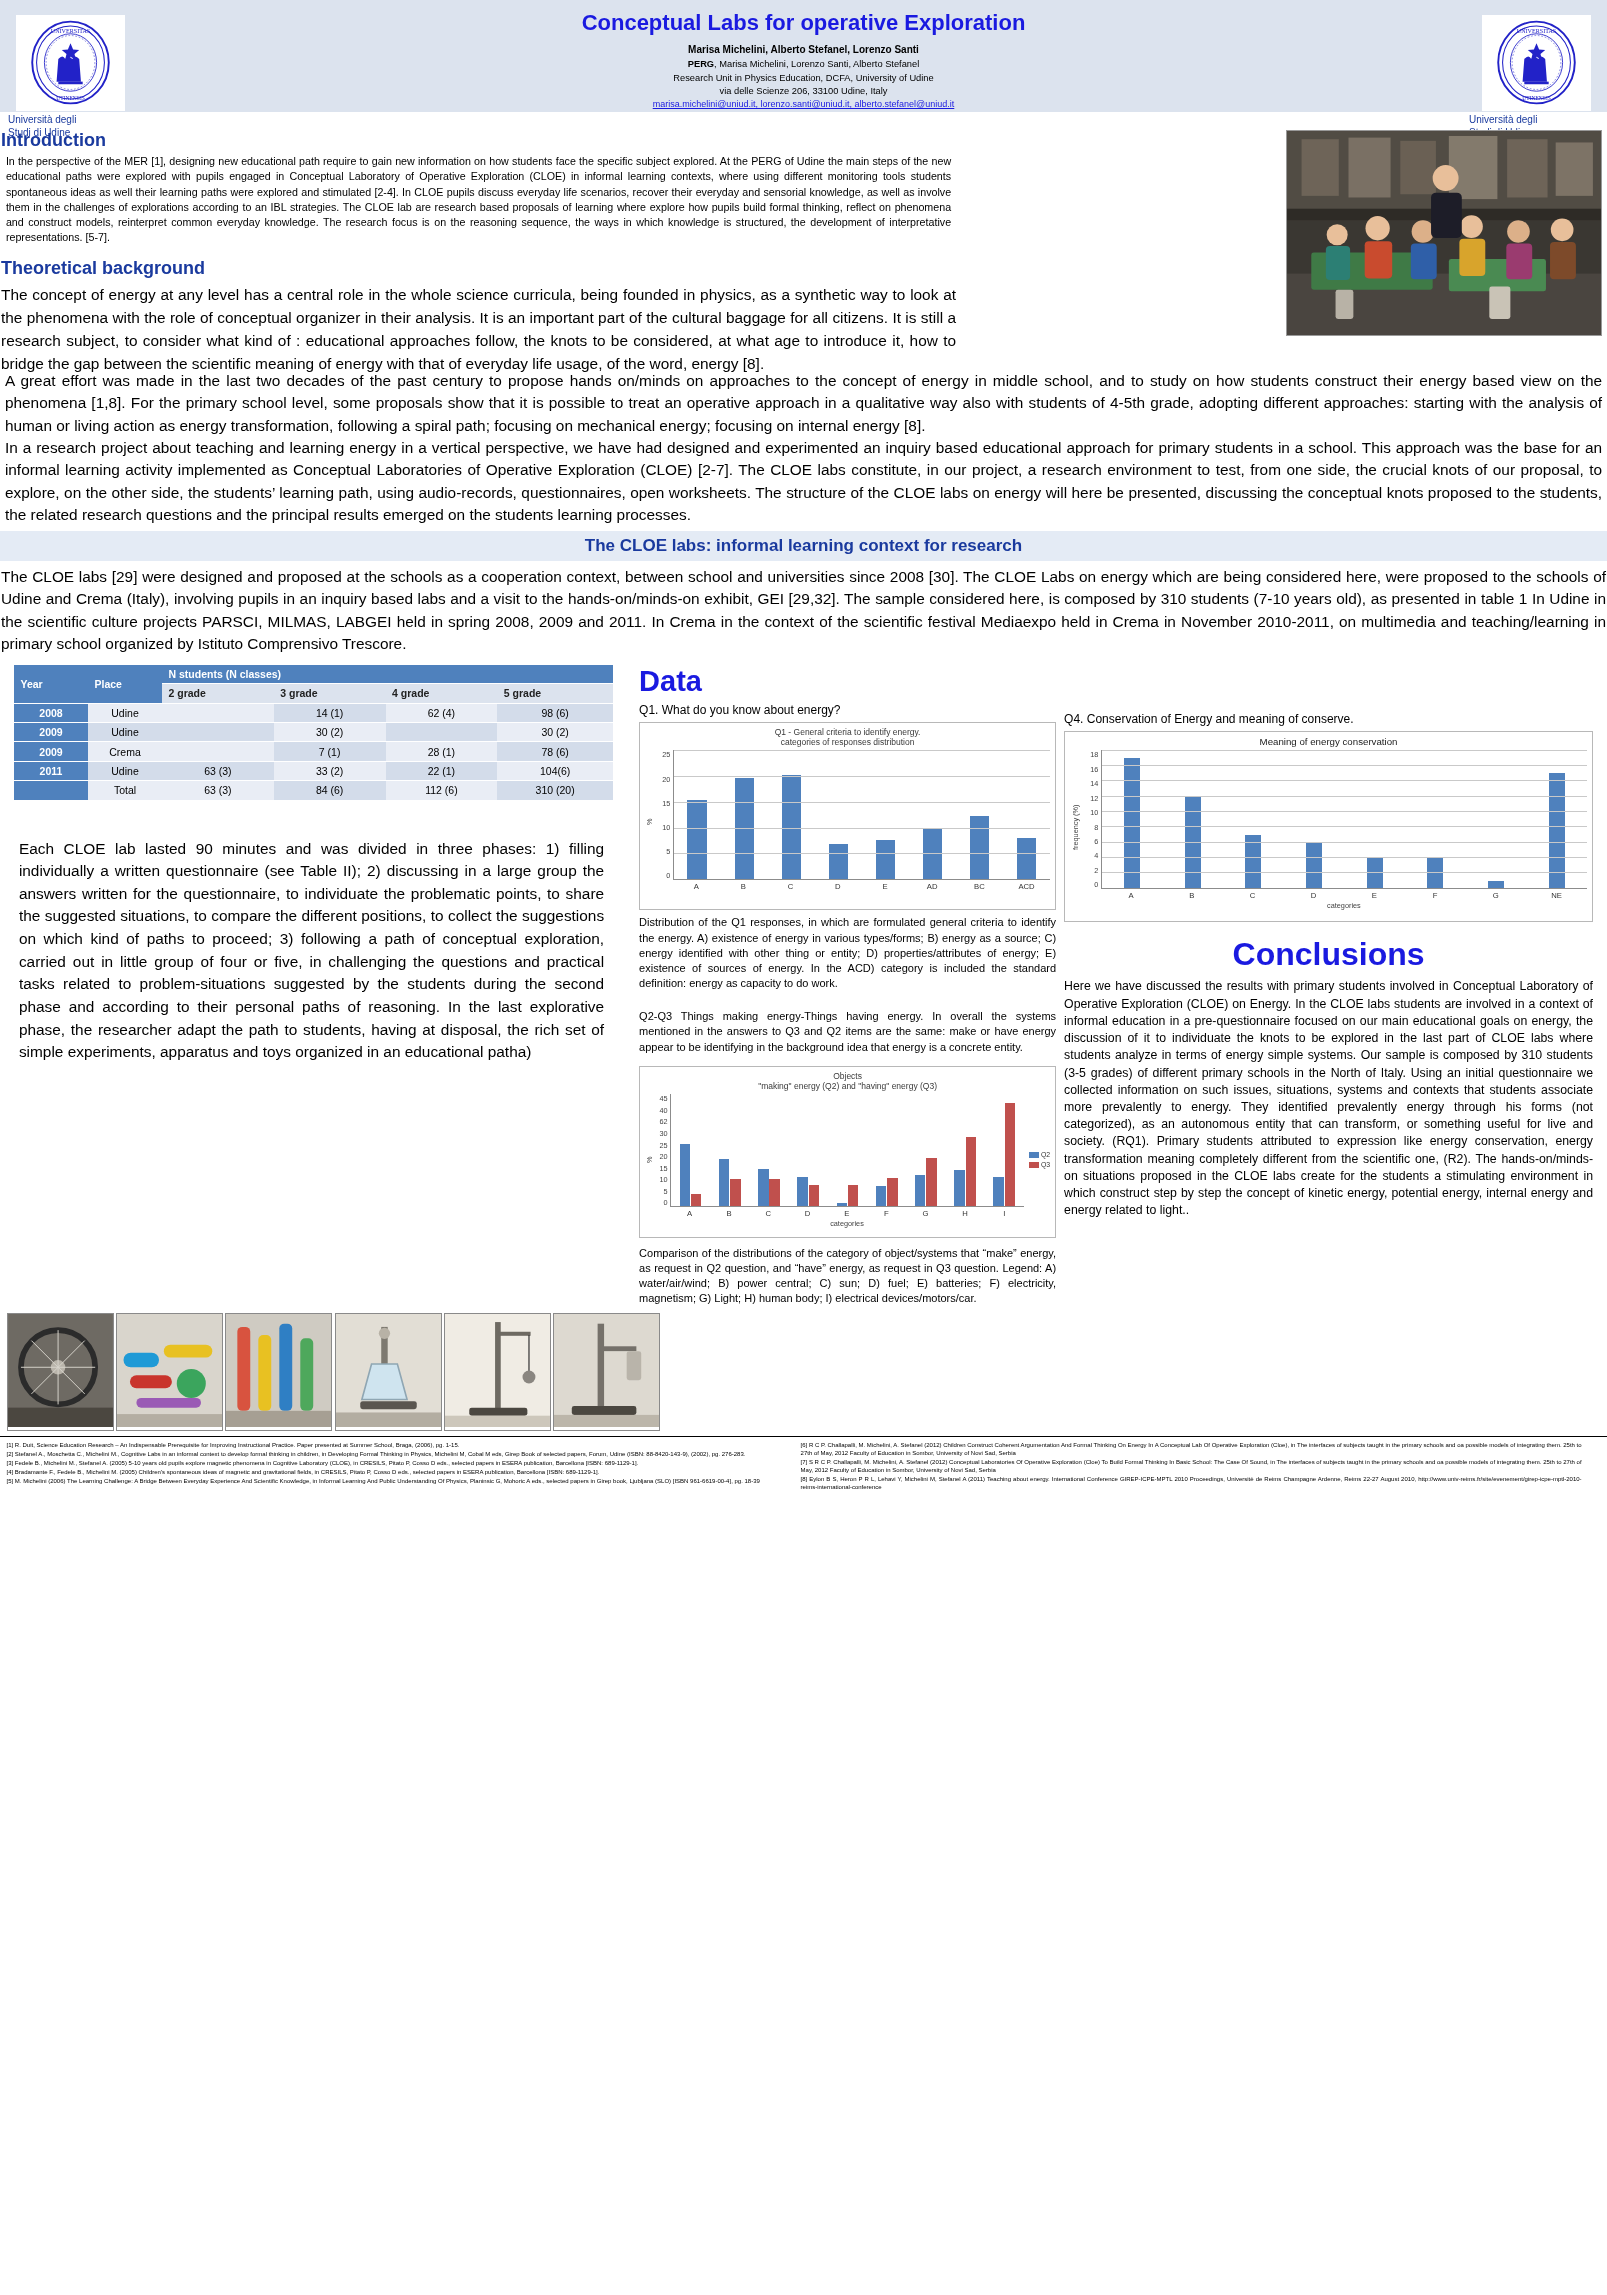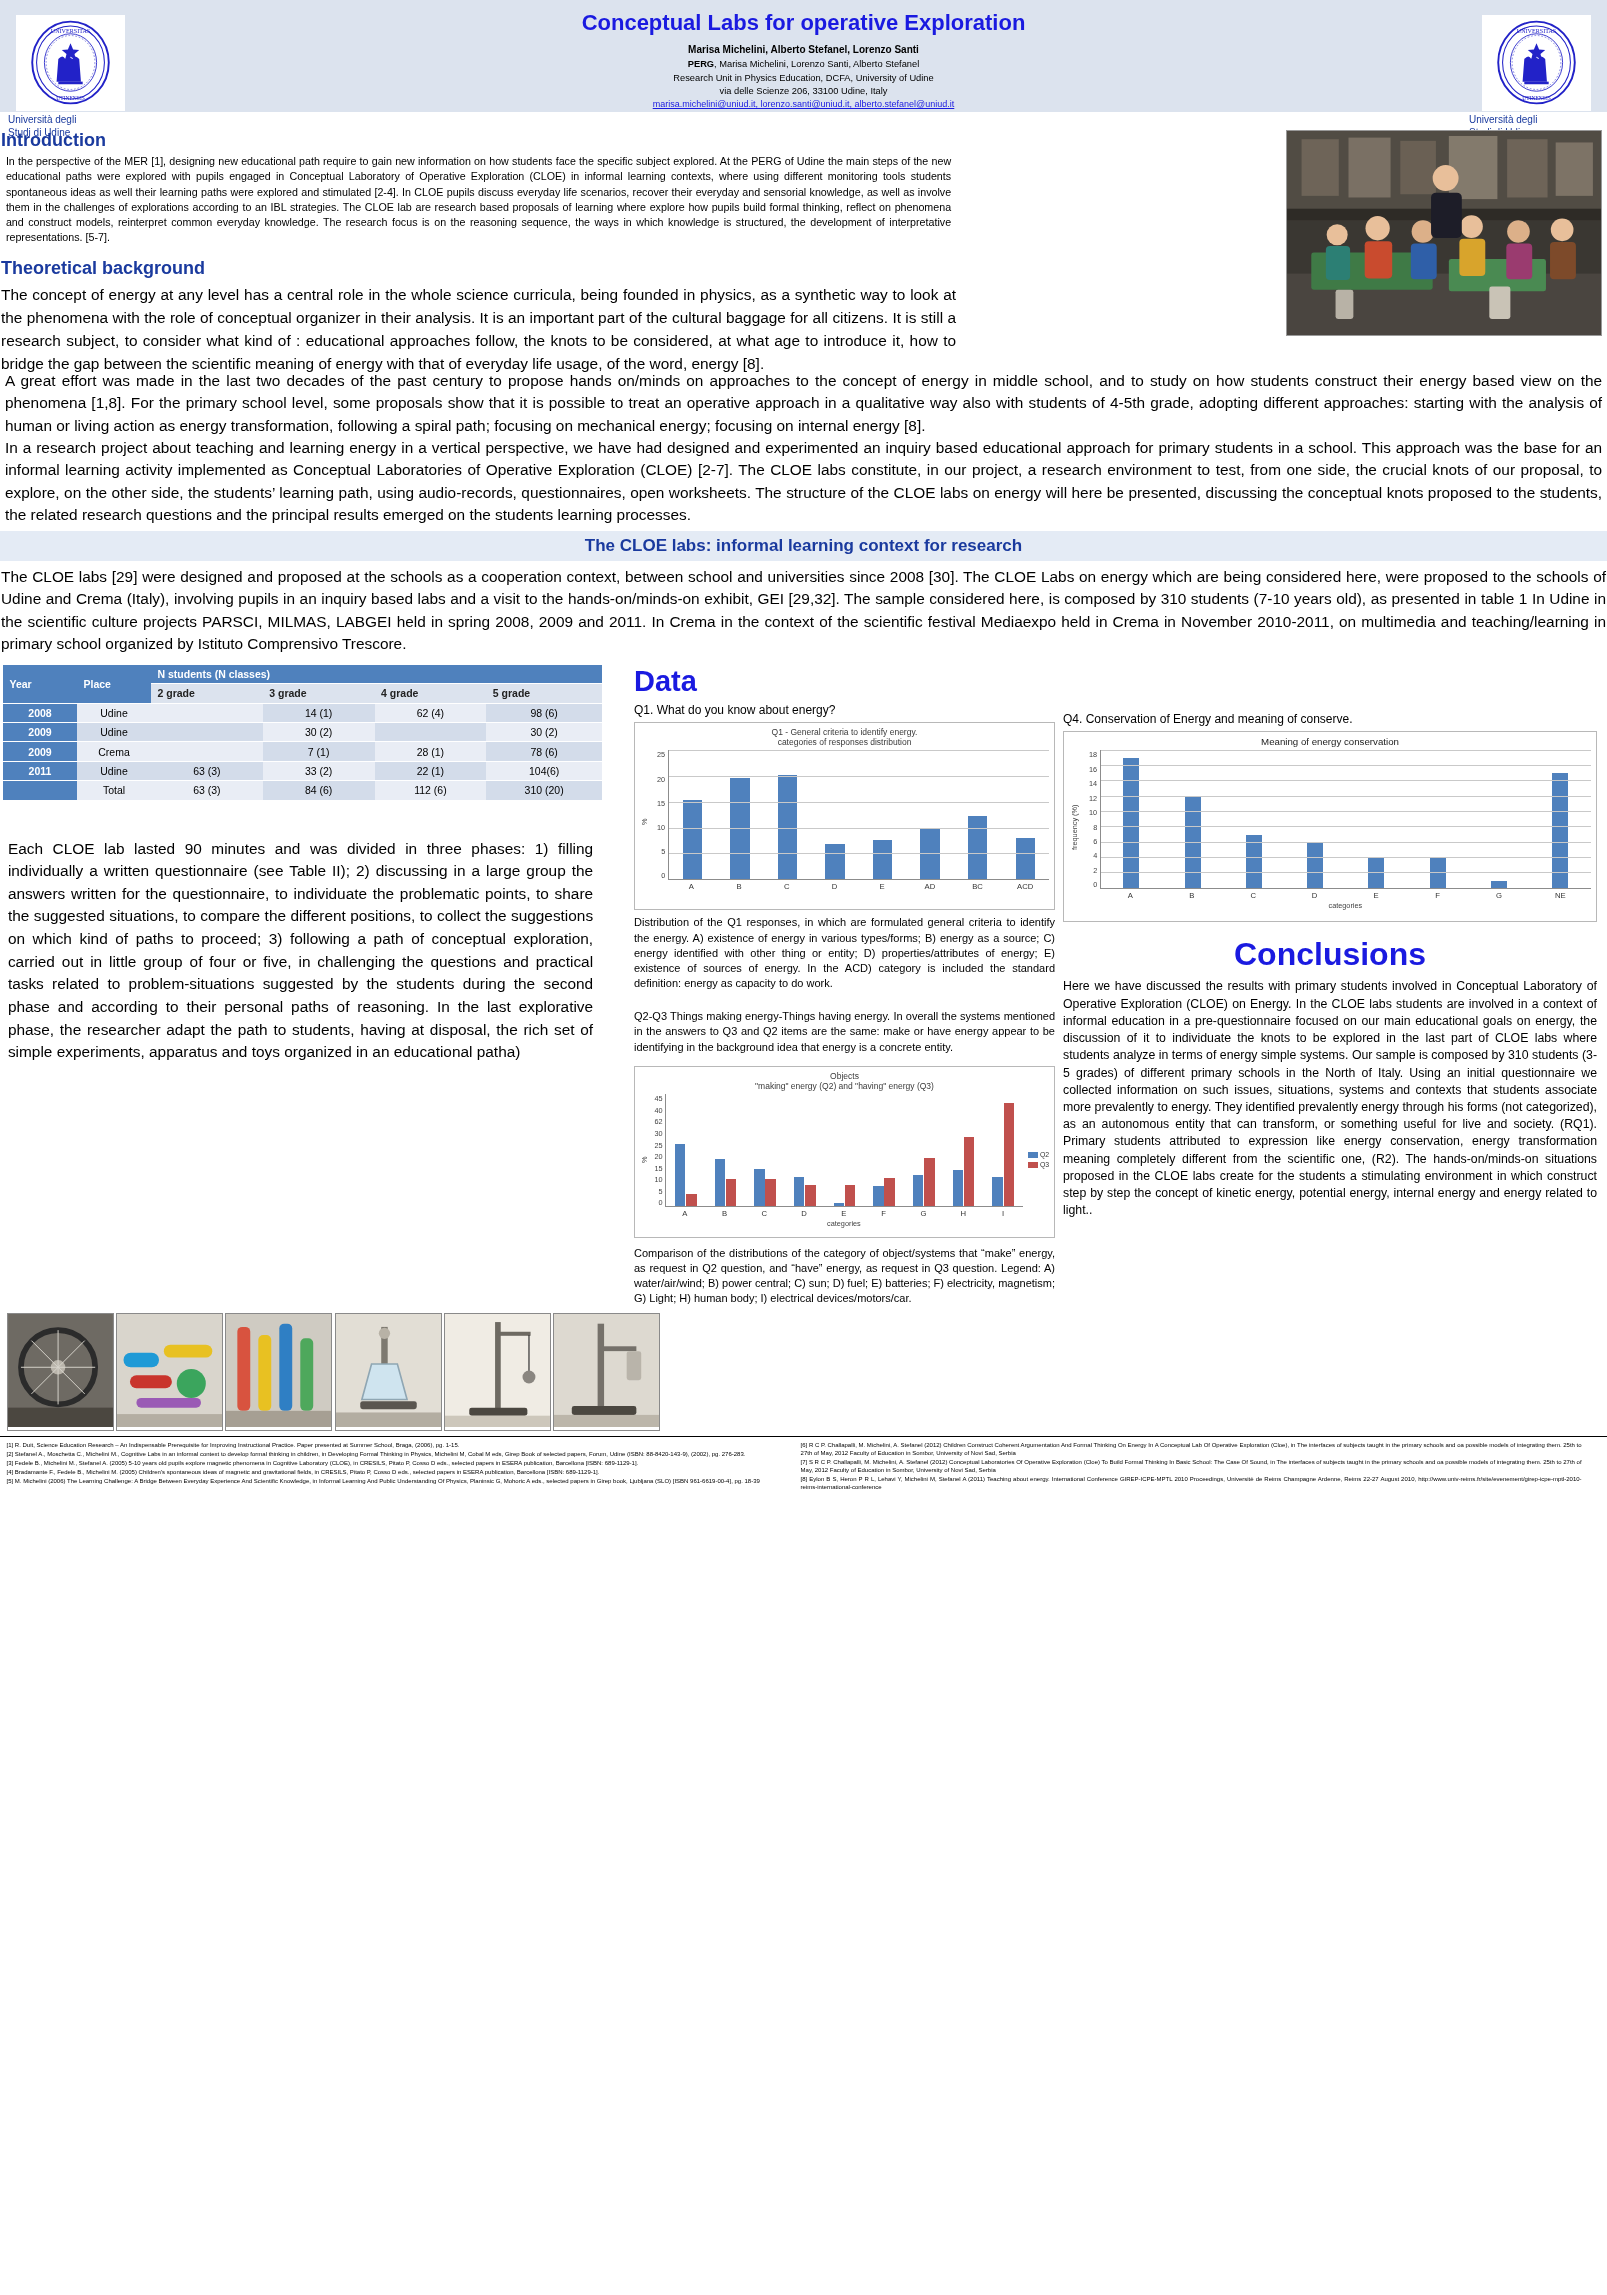--- a/index.html
+++ b/index.html
@@ -78,21 +78,21 @@
     width:316px; height:206px;
     border:0.8px solid #999;
     overflow:hidden;
   }
 
   
   .theo-wrap { padding:0 4.9px; }
   .theo-first { width:1279px; font-size:15.4px; line-height:1.5; text-align:justify; }
 
   
-  .lower { display:flex; gap:8px; padding:0 3px; }
+  .lower { display:flex; gap:8px; padding:0 14px; }
   .col-left  { width:623px; }
   .col-mid   { width:421px; }
   .col-right { width:534px; }
 
   
   table.dtab { border-collapse:collapse; width:599px; font-size:10.5px; }
   table.dtab th, table.dtab td { padding:3.2px 6.5px; }
   .th-blue { background:#4f81bd; color:#fff; font-weight:bold; text-align:left;
              border-bottom:1.6px solid #fff; }
   .th-sub  { background:#dce3ee; color:#222; text-align:left; border-bottom:1.6px solid #fff; }

